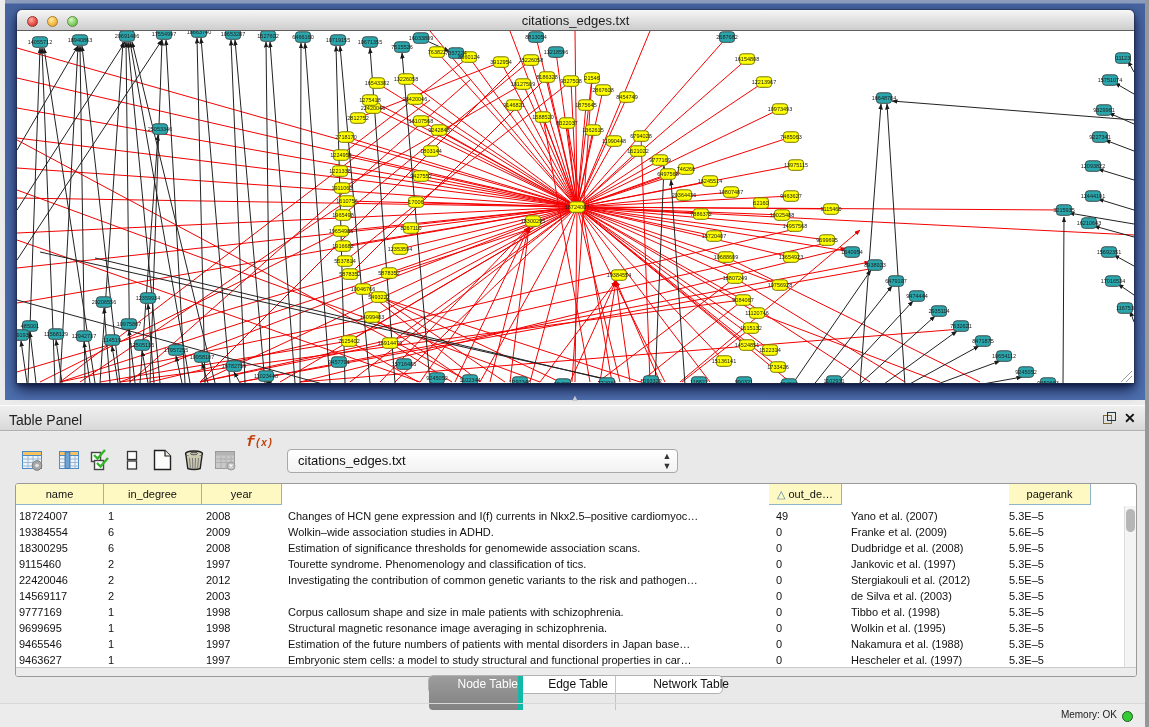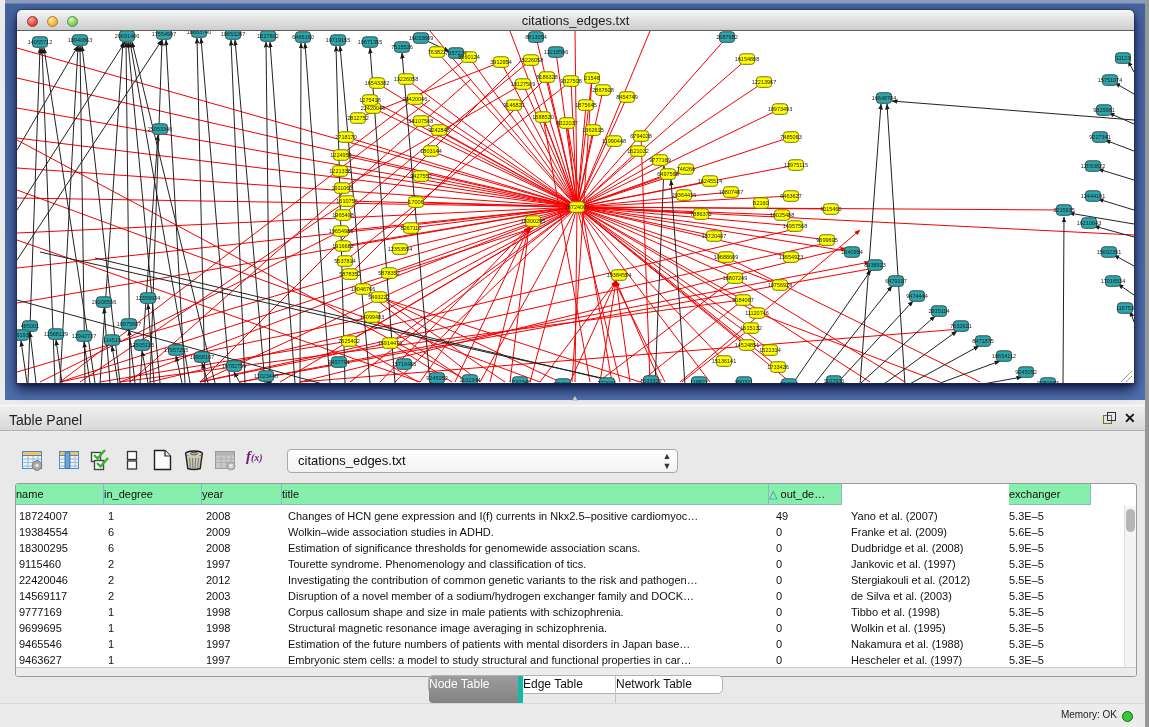--- a/index.html
+++ b/index.html
@@ -28,32 +28,32 @@
 #mem{left:0;top:709px;width:1117px;text-align:right;font-size:10px;color:#222}
 #memdot{left:1122px;top:711px;width:11px;height:11px;border-radius:50%;
   background:#35cb35;border:1px solid #1e5c1e}
 .tico{position:absolute;top:448px}
 #dropdown{left:287px;top:449px;width:391px;height:24px;background:linear-gradient(180deg,#fff 0,#f2f2f2 100%);
   border:1px solid #a9a9a9;border-radius:4px;font-size:13px;color:#111;line-height:22px;padding-left:10px}
 #ddarr{left:660px;top:451px;font-size:9px;color:#333;line-height:10px;text-align:center;width:14px}
 
 #tbl{left:15px;top:483px;width:1122px;height:194px;background:#fff;border:1px solid #9a9a9a;border-radius:3px;overflow:hidden}
 #thead{position:absolute;left:0;top:0;width:1120px;height:22px;font-size:11px;color:#111}
-.th{position:absolute;top:0;height:21px;background:#86efac;border-right:1px solid #8fb4cd;
-  border-bottom:1px solid #8fb4cd;line-height:21px}
+.th{position:absolute;top:0;height:21px;background:#fef9c3;border-right:1px solid #8fb4cd;
+  border-bottom:1px solid #8fb4cd;text-align:center;line-height:21px}
 #tbody{position:absolute;left:0;top:22px;width:1120px;font-size:11px;color:#111;padding-top:2px}
 .tr{position:relative;height:16px;line-height:16px;white-space:nowrap}
 .c{position:absolute;top:0}
 .c0{left:3px}.c1{left:92px}.c2{left:190px}.c3{left:272px}.c4{left:760px}.c5{left:835px}.c6{left:993px}
 #tfoot{position:absolute;left:0;top:183px;width:1120px;height:10px;background:#ececec;border-top:1px solid #c9c9c9}
 #sbar{position:absolute;left:1108px;top:22px;width:12px;height:161px;background:#f4f4f4;border-left:1px solid #ddd}
 #sthumb{position:absolute;left:1109.5px;top:25px;width:9px;height:23px;border-radius:5px;background:#b6b6b6}
 
 #tabs{left:428px;top:675px;width:295px;height:19px;border:1px solid #b2b2b2;border-radius:5px;background:#fff;font-size:12px}
-.seg{position:absolute;top:0;height:27px;line-height:17px;text-align:left;color:#111}
+.seg{position:absolute;top:0;height:34px;line-height:17px;text-align:right;color:#111}
 #seg1{left:0;width:89px;background:linear-gradient(180deg,#9c9c9c 0,#828282 100%);color:#fff;border-radius:4px 0 0 4px}
 #seg2{left:89px;width:90px;border-left:5px solid #14b8a6}
 #seg3{left:186px;width:114px;border-left:1px solid #c4c4c4}
 
 #flico{left:1103px;top:412px;width:13px;height:12px}
 #xico{left:1124px;top:410px;font-size:14px;font-weight:bold;color:#111}
 </style></head><body>
 <div id="desktop" class="abs"></div>
 <div id="frame" class="abs">
   <div id="titlebar" class="abs">
@@ -664,31 +664,30 @@
     <rect x="2.5" y="3.5" width="19" height="17" fill="#c9c9c9" stroke="#9a9a9a"></rect>
     <rect x="3" y="4" width="18" height="3.5" fill="#b4b4b4"></rect>
     <line x1="8" y1="7.5" x2="8" y2="20.5" stroke="#b0b0b0"></line>
     <line x1="13" y1="7.5" x2="13" y2="20.5" stroke="#b0b0b0"></line>
     <line x1="18" y1="7.5" x2="18" y2="20.5" stroke="#b0b0b0"></line>
     <line x1="2.5" y1="11" x2="21.5" y2="11" stroke="#b0b0b0"></line>
     <line x1="2.5" y1="14.5" x2="21.5" y2="14.5" stroke="#b0b0b0"></line>
     <circle cx="18" cy="18" r="4" fill="#bdbdbd" stroke="#9a9a9a"></circle>
     <path d="M16.5 16.5 l3 3 M19.5 16.5 l-3 3" stroke="#fff" stroke-width="1.2"></path>
   </svg>
-<div class="tico abs" style="left:246px;width:30px;font-size:15px;font-style:italic;font-family:Liberation Serif, serif;color:#701a75;top:448px"><b>f</b><span style="font-size:10px"><b>(x)</b></span></div>
+<div class="tico abs" style="left:246px;width:30px;font-size:15px;font-style:italic;font-family:Liberation Mono, monospace;color:#c2410c;top:434px"><b>f</b><span style="font-size:10px"><b>(x)</b></span></div>
 <div id="dropdown" class="abs">citations_edges.txt</div>
 <div id="ddarr" class="abs">▲<br>▼</div>
 <div id="tbl" class="abs">
   <div id="thead">
     <span class="th" style="left:0;width:88px">name</span>
     <span class="th" style="left:88px;width:98px">in_degree</span>
     <span class="th" style="left:186px;width:80px">year</span>
-    <span class="th" style="left:266px;width:487px">title</span>
     <span class="th" style="left:753px;width:73px"><span style="color:#4a7fa5">△</span> out_de…</span>
-    <span class="th" style="left:993px;width:82px">exchanger</span>
+    <span class="th" style="left:993px;width:82px">pagerank</span>
   </div>
   <div id="tbody">
 <div class="tr">
         <span class="c c0">18724007</span>
         <span class="c c1">1</span>
         <span class="c c2">2008</span>
         <span class="c c3">Changes of HCN gene expression and I(f) currents in Nkx2.5–positive cardiomyoc…</span>
         <span class="c c4">49</span>
         <span class="c c5">Yano et al. (2007)</span>
         <span class="c c6">5.3E–5</span>
@@ -726,21 +725,20 @@
         <span class="c c2">2012</span>
         <span class="c c3">Investigating the contribution of common genetic variants to the risk and pathogen…</span>
         <span class="c c4">0</span>
         <span class="c c5">Stergiakouli et al. (2012)</span>
         <span class="c c6">5.5E–5</span>
       </div>
 <div class="tr">
         <span class="c c0">14569117</span>
         <span class="c c1">2</span>
         <span class="c c2">2003</span>
-        <span class="c c3">Disruption of a novel member of a sodium/hydrogen exchanger family and DOCK…</span>
         <span class="c c4">0</span>
         <span class="c c5">de Silva et al. (2003)</span>
         <span class="c c6">5.3E–5</span>
       </div>
 <div class="tr">
         <span class="c c0">9777169</span>
         <span class="c c1">1</span>
         <span class="c c2">1998</span>
         <span class="c c3">Corpus callosum shape and size in male patients with schizophrenia.</span>
         <span class="c c4">0</span>

